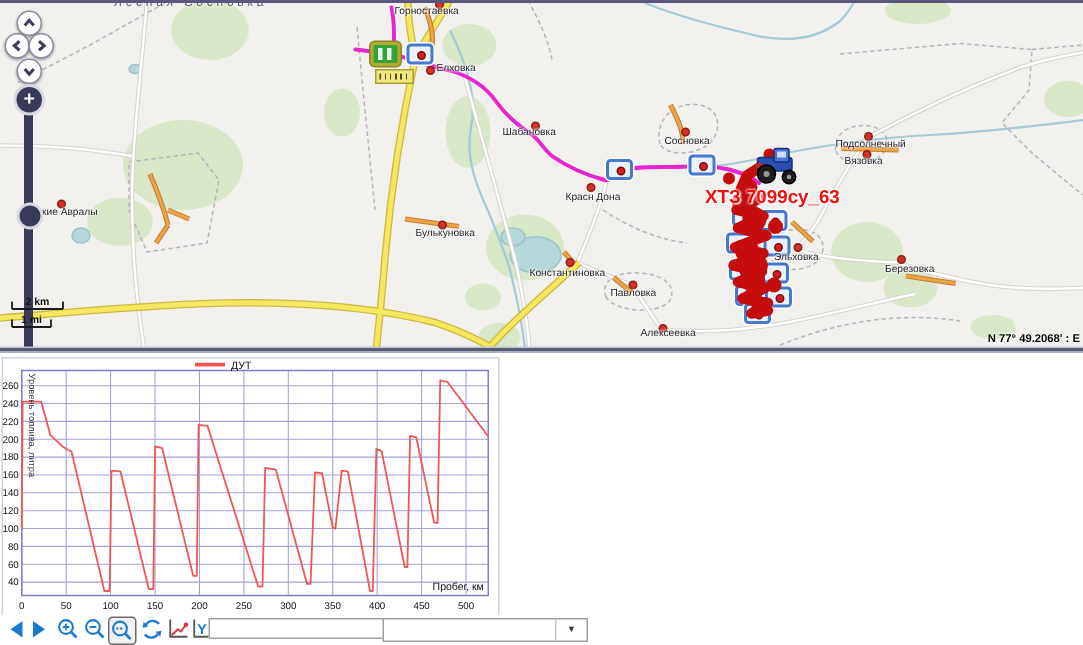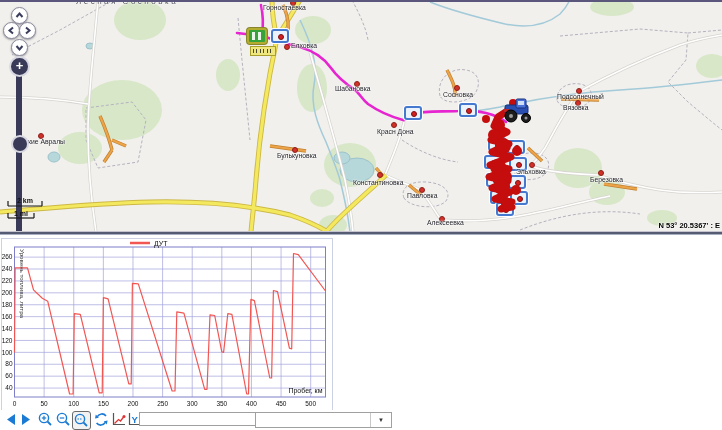--- a/index.html
+++ b/index.html
@@ -264,20 +264,21 @@
       <rect x="3" y="8" width="23" height="9" rx="2" fill="#2a4fb0" stroke="#16307a" stroke-width="1"></rect>
       <rect x="14" y="2" width="10" height="9" rx="1.5" fill="#4a72d8" stroke="#16307a" stroke-width="1"></rect>
       <rect x="16" y="4" width="6" height="4" fill="#cfe0f5"></rect>
       <rect x="2" y="12" width="5" height="3" fill="#c22323"></rect>
       <circle cx="9" cy="19" r="6" fill="#1d1d1d" stroke="#000" stroke-width="1"></circle>
         <circle cx="9" cy="19" r="2" fill="#9a9a9a"></circle>
       <circle cx="24" cy="21" r="4.5" fill="#1d1d1d" stroke="#000" stroke-width="1"></circle>
         <circle cx="24" cy="21" r="1.5" fill="#9a9a9a"></circle>
     </svg>
 
+    <div id="vehicle-label">ХТЗ 7099су_63</div>
     <div id="places-layer">
         <span class="place region" style="left: 76px; top: -3px;">Лесная Сосновка</span>
         <span class="place" style="left: 263px; top: 4px;">Горностаевка</span>
         <div class="pdot" style="left: 290px; top: 0px;"></div>
         <span class="place" style="left: 291px; top: 42px;">Елховка</span>
         <div class="pdot" style="left: 284px; top: 44px;"></div>
         <span class="place" style="left: 335px; top: 85px;">Шабановка</span>
         <div class="pdot" style="left: 354px; top: 81px;"></div>
         <span class="place" style="left: 443px; top: 91px;">Сосновка</span>
         <div class="pdot" style="left: 454px; top: 85px;"></div>
@@ -295,21 +296,21 @@
         <div class="pdot" style="left: 419px; top: 187px;"></div>
         <span class="place" style="left: 516px; top: 168px;">Эльховка</span>
         <div class="pdot" style="left: 529px; top: 162px;"></div>
         <span class="place" style="left: 590px; top: 176px;">Березовка</span>
         <div class="pdot" style="left: 598px; top: 170px;"></div>
         <span class="place" style="left: 427px; top: 219px;">Алексеевка</span>
         <div class="pdot" style="left: 439px; top: 216px;"></div>
         <span class="place" style="left: 28px; top: 138px;">кие Авралы</span>
         <div class="pdot" style="left: 38px; top: 133px;"></div>
       </div>
-    <div id="coords">N 53° 20.5367' : E</div>
+    <div id="coords">N 77° 49.2068' : E</div>
     <div id="top-strip"></div>
   </div>
 
   <div id="divider"></div>
 
   <div id="chart-panel">
     <svg id="chart-svg" width="328" height="169">
         <rect x="12.5" y="8" width="311" height="150" fill="#ffffff"></rect>
         <line x1="12.5" y1="8" x2="12.5" y2="158" stroke="#a2a2dc" stroke-width="0.7"></line>
         <line x1="42.11904761904762" y1="8" x2="42.11904761904762" y2="158" stroke="#a2a2dc" stroke-width="0.7"></line>

